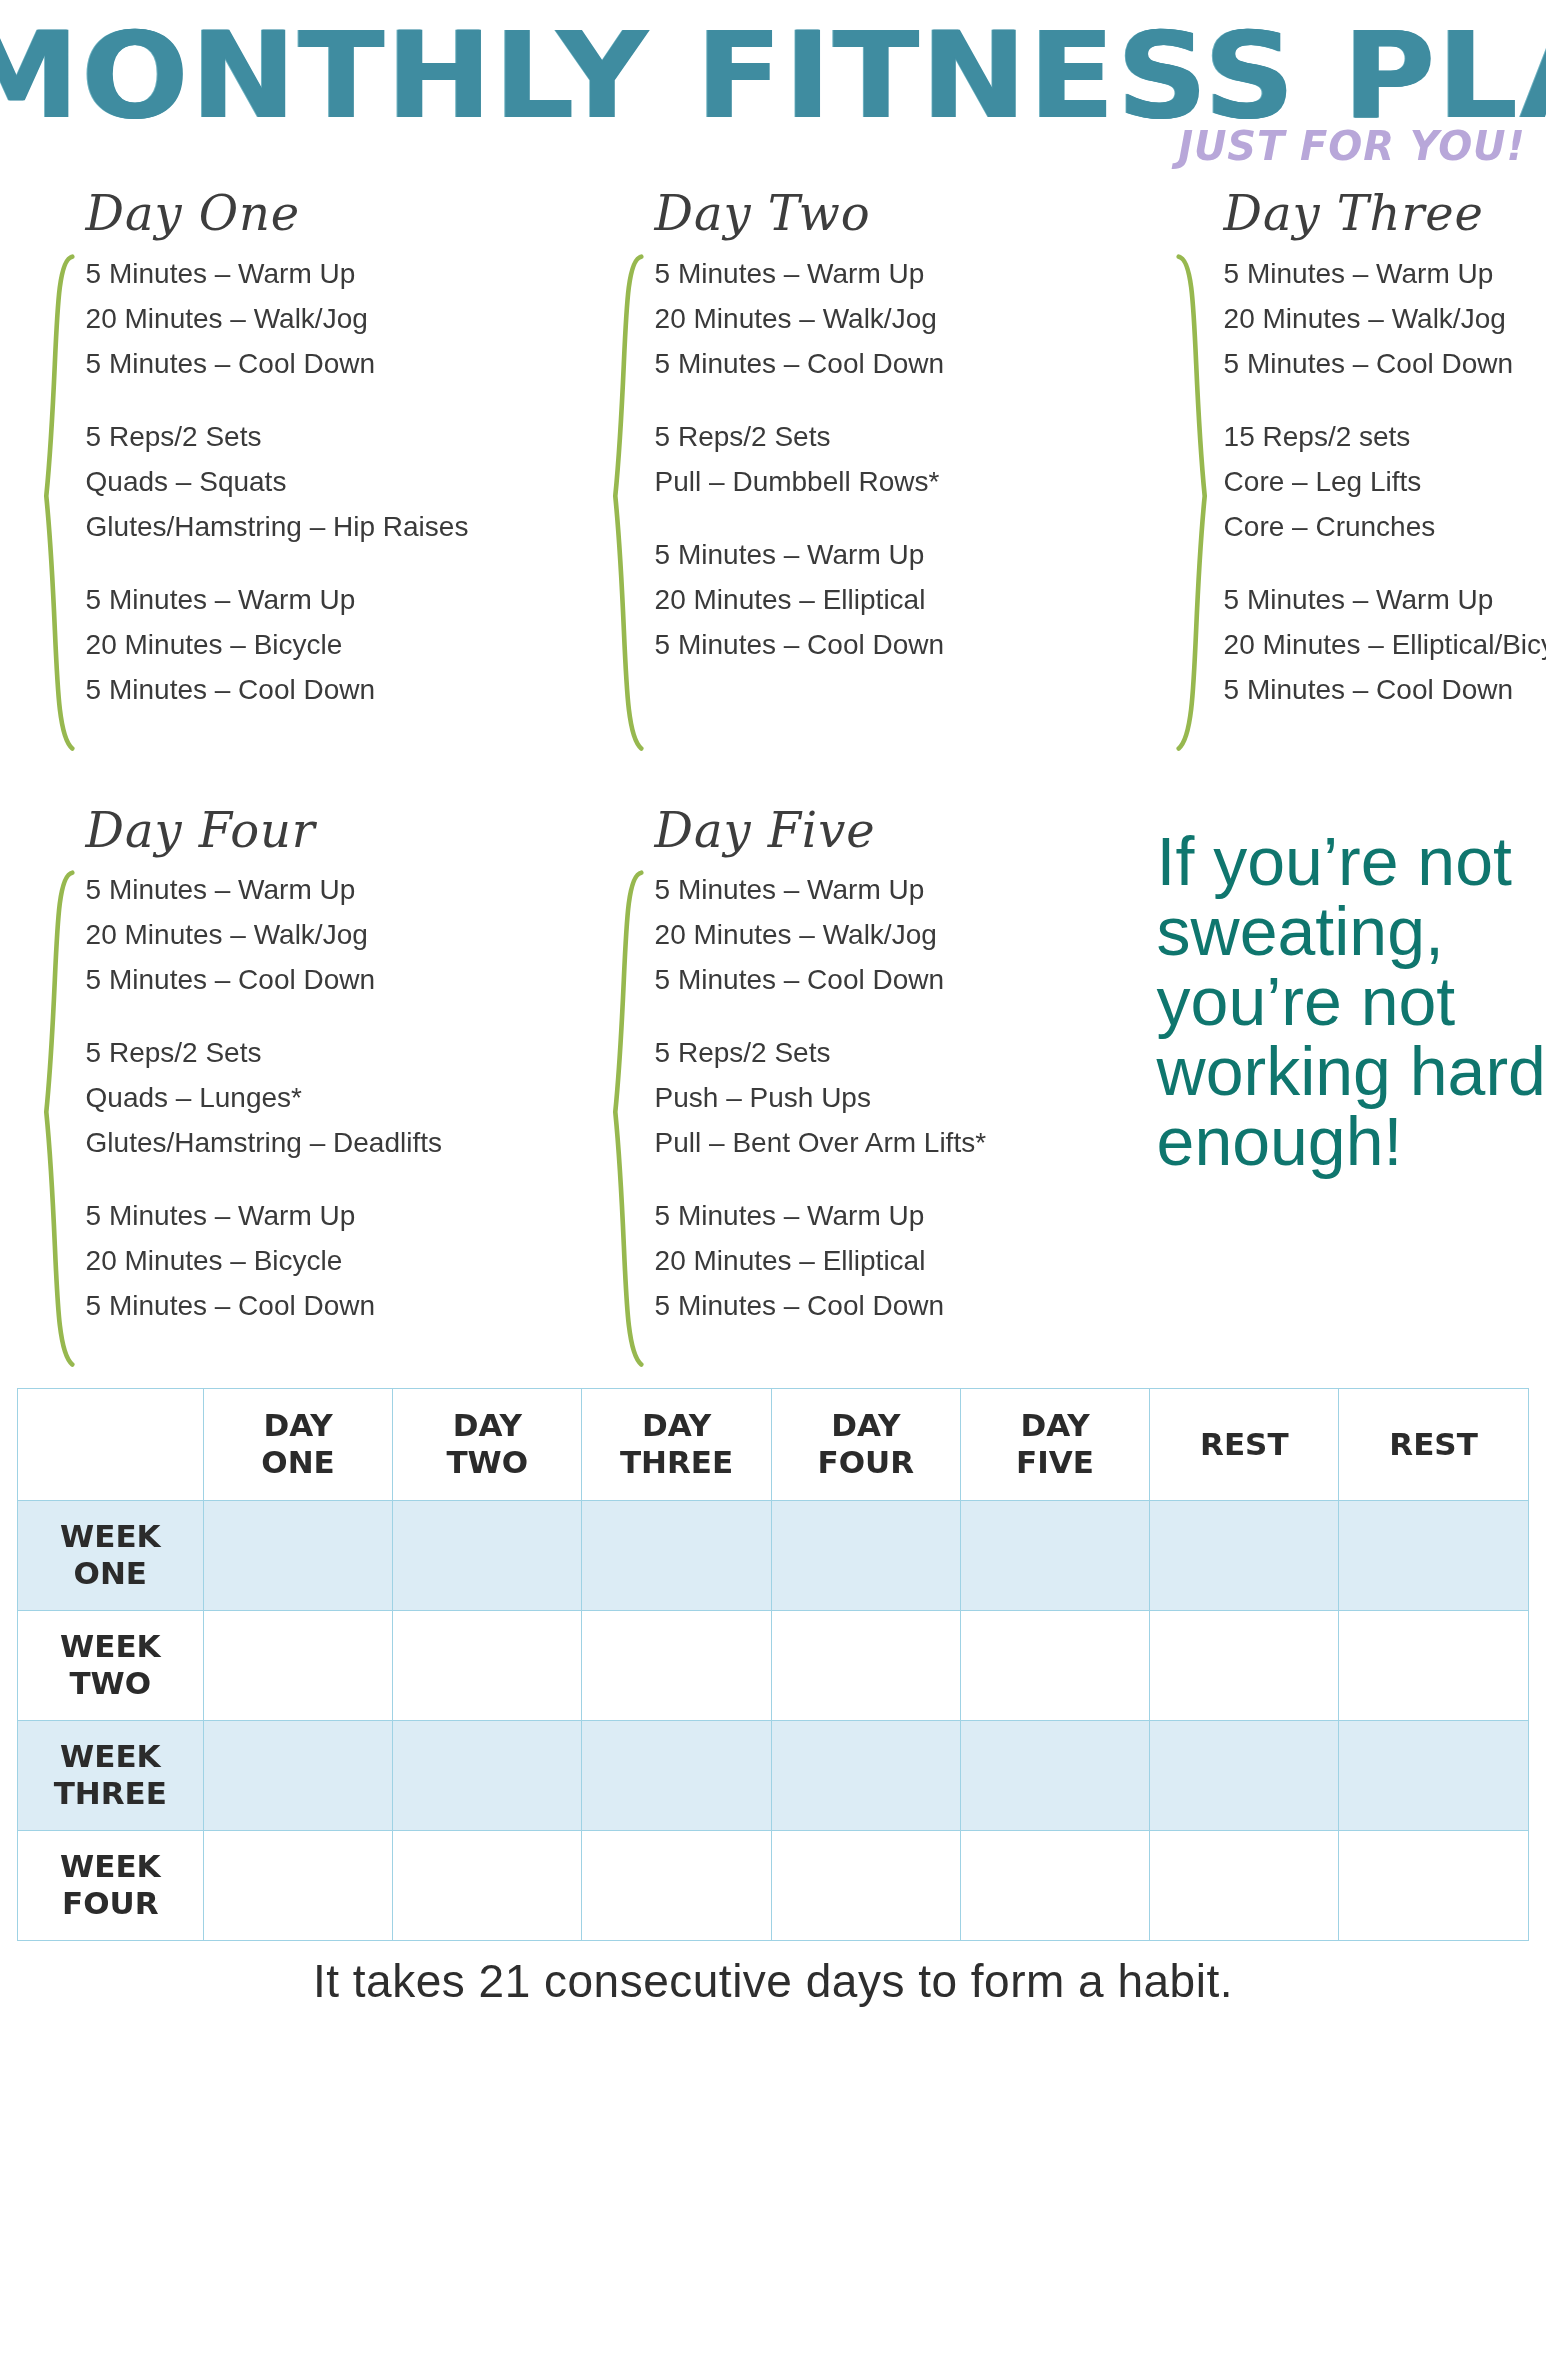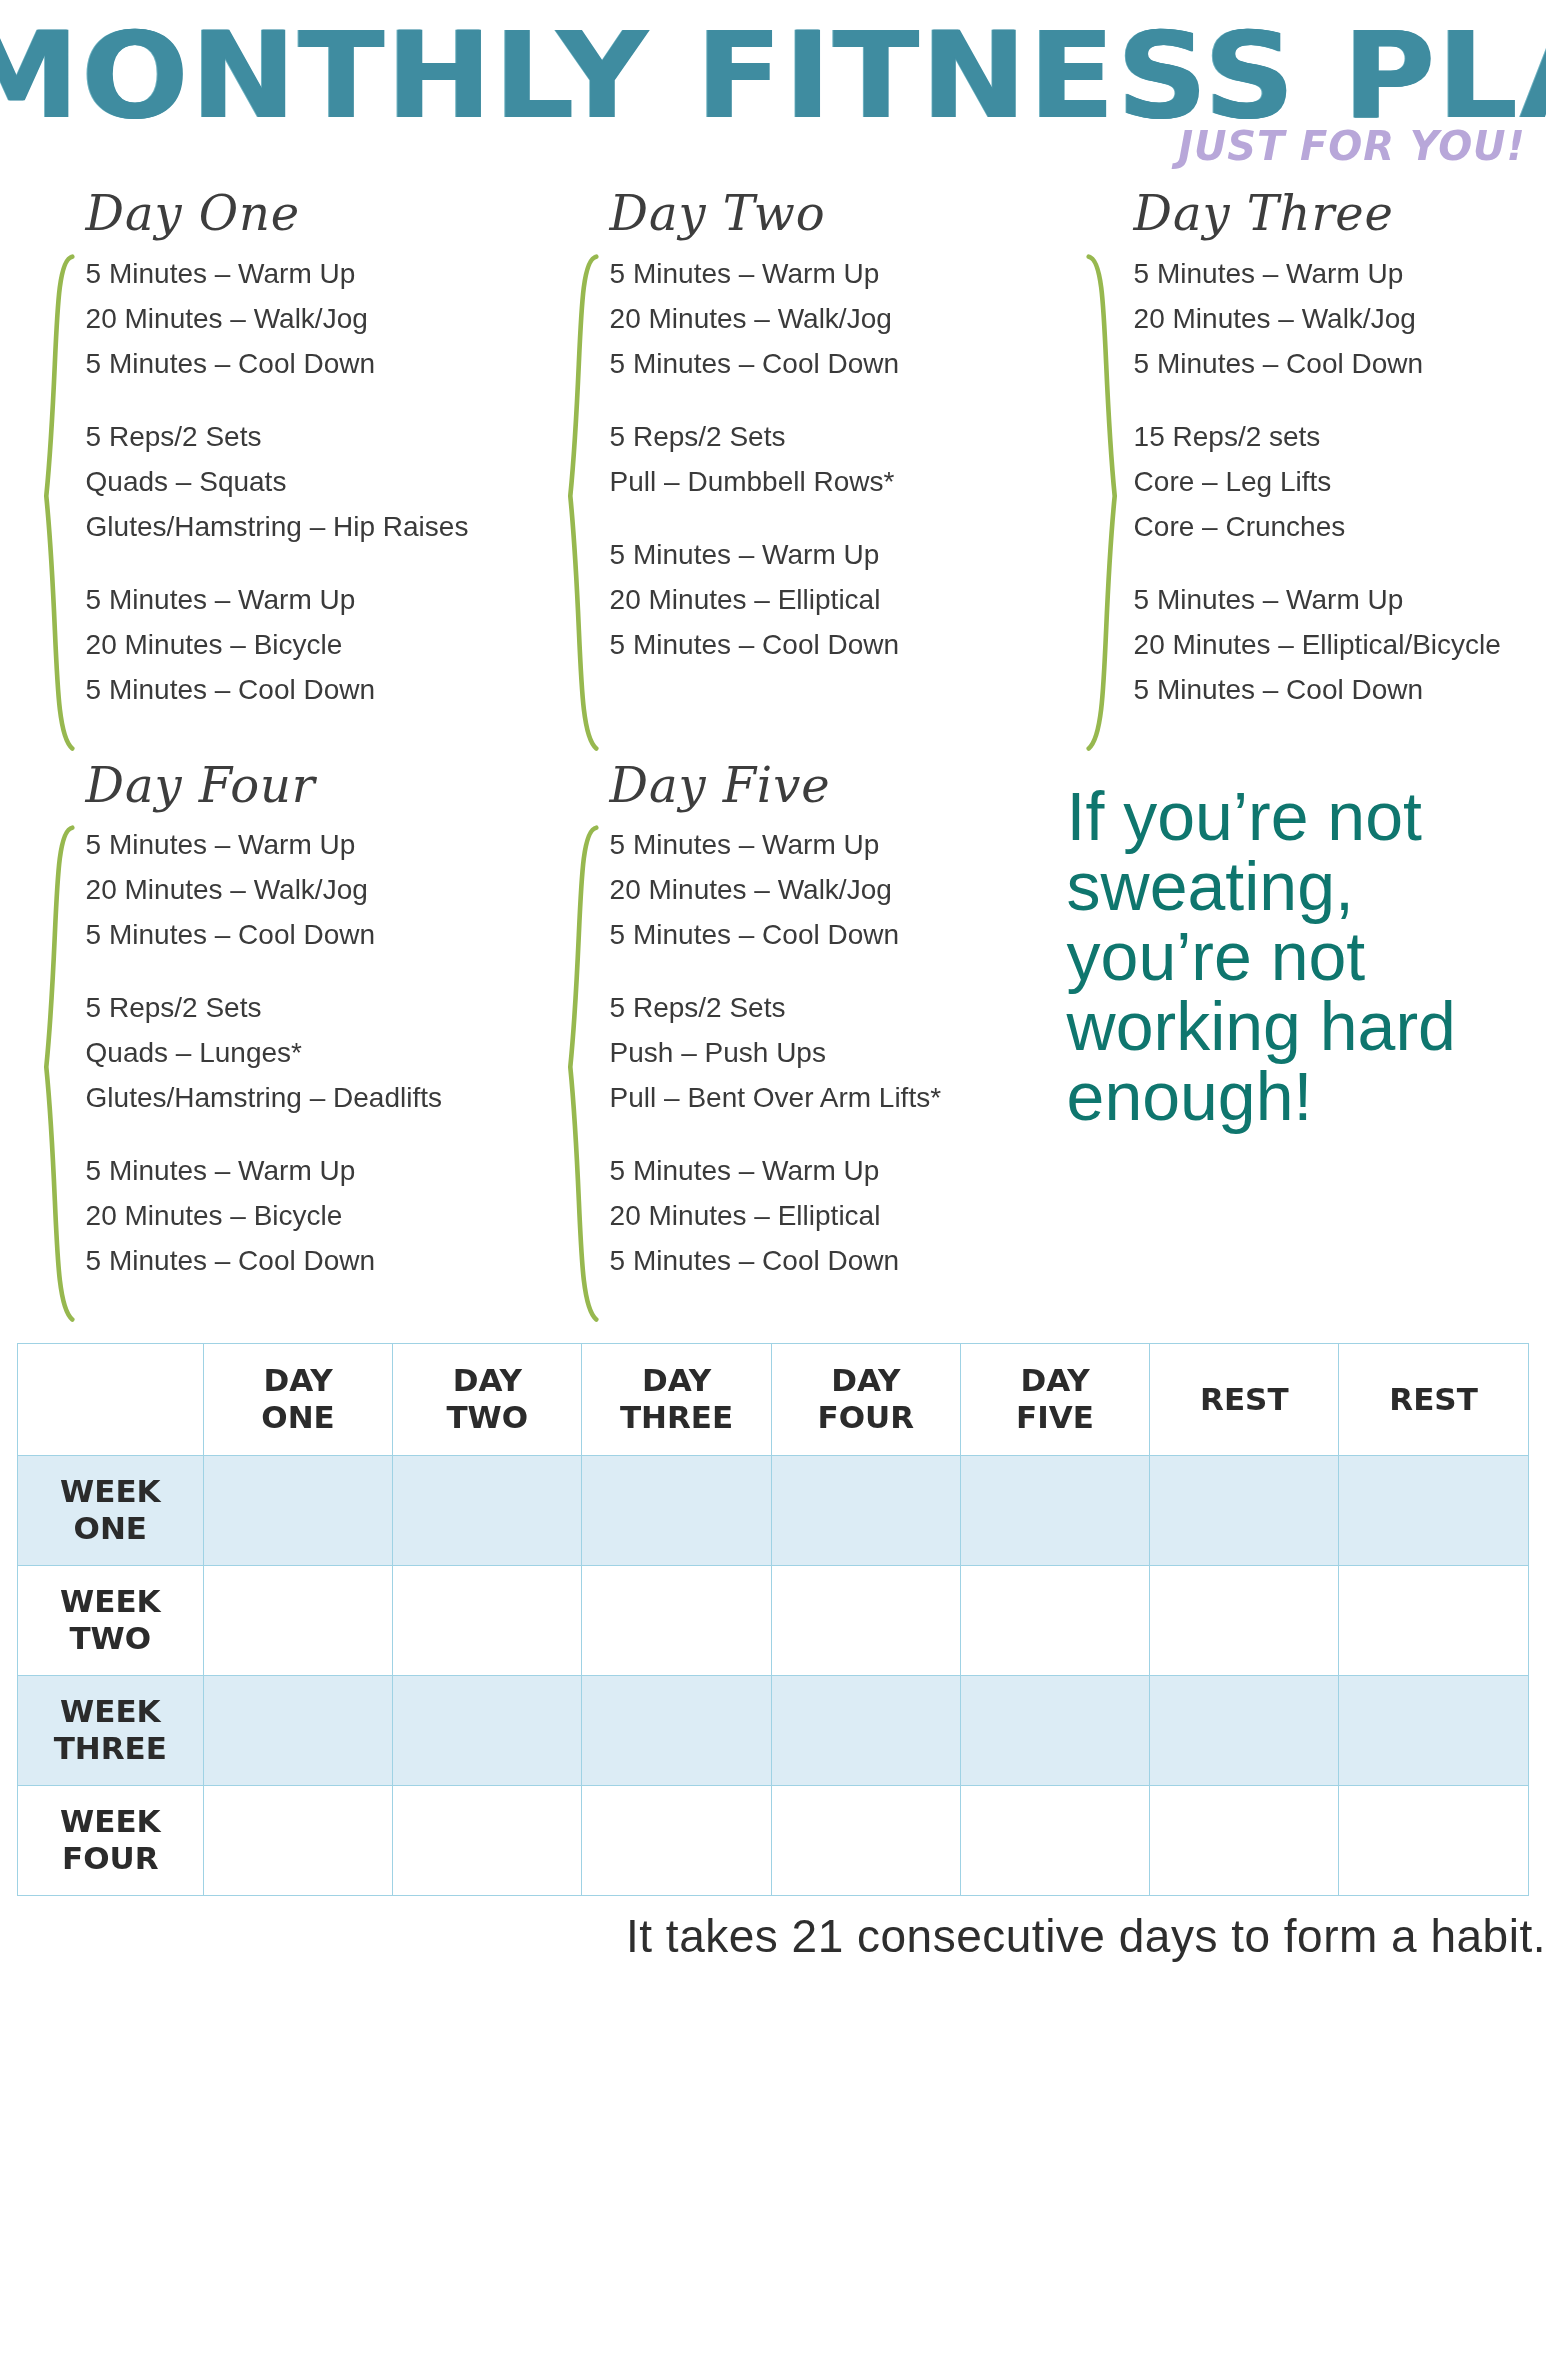--- a/index.html
+++ b/index.html
@@ -46,20 +46,21 @@
     padding-right: 20.4px;
     margin-top: -13px;
     font-style: italic;
   }
 
   
   .days-grid {
     display: grid;
     grid-template-columns: 524px 524px 498px;
     padding: 16.7px 0 0 0;
+    gap: 45px;
   }
   .day-cell {
     position: relative;
     padding-left: 18.6px;
     box-sizing: border-box;
   }
   .day-heading {
     font-family: "DejaVu Serif", serif;
     font-style: italic;
     font-size: 48px;
@@ -123,21 +124,21 @@
   }
   .tracker .corner { width: 186px; }
   .tracker col.daycol { width: 189px; }
   .row-shade td { background: #dcecf5; }
   .row-plain td { background: #ffffff; }
   .head-row td { background: #ffffff; height: 111px; }
   .rowlabel { font-size: 31px; }
 
   
   .footer {
-    text-align: right;
+    text-align: center;
     font-family: "Liberation Sans", sans-serif;
     font-size: 46px;
     color: #2e2e2e;
     padding-top: 13px;
     letter-spacing: 0.5px;
   }
 </style>
 </head>
 <body>
 

